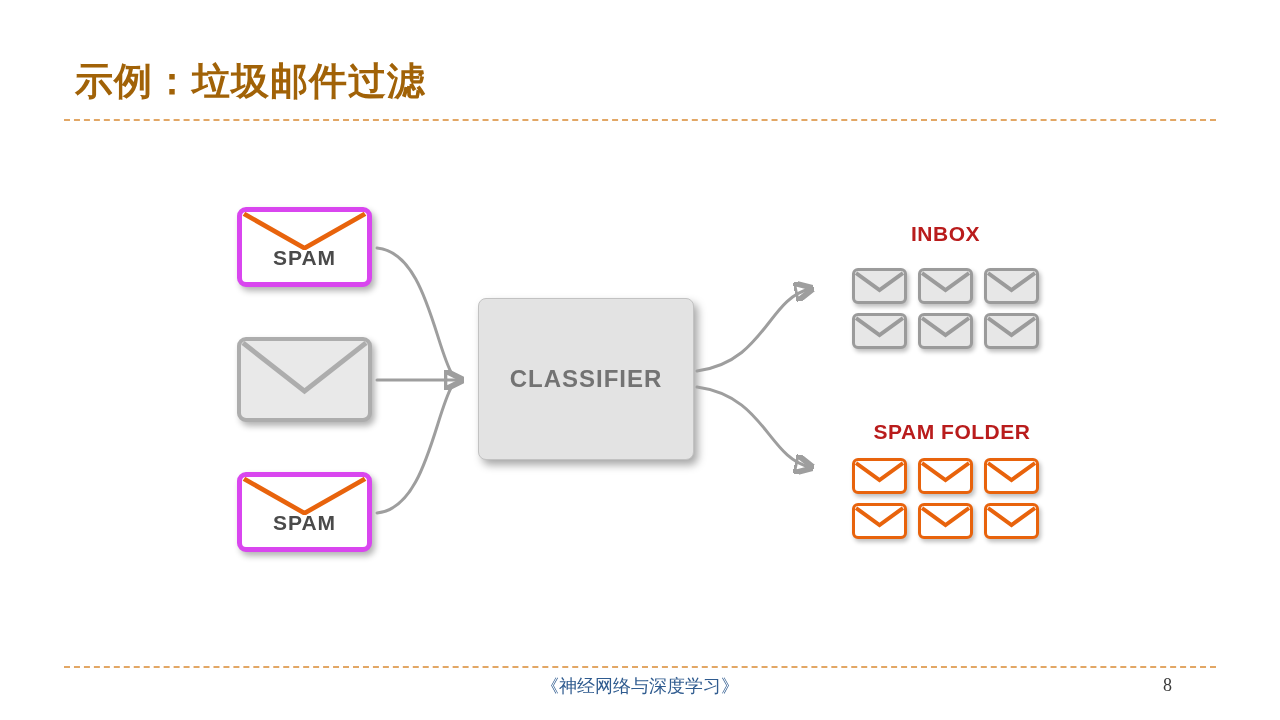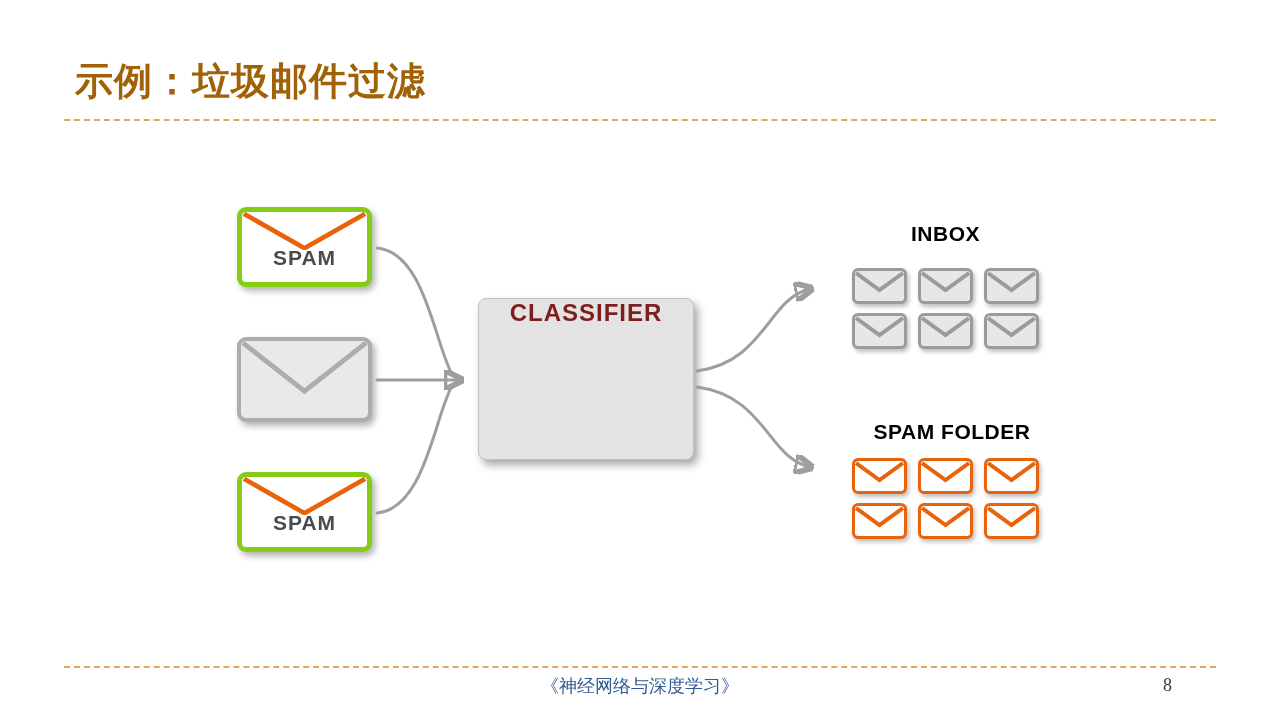--- a/index.html
+++ b/index.html
@@ -20,44 +20,44 @@
   }
   .rule.top { top:119px; }
   .rule.bottom { top:666px; }
 
   
   .envelope-big {
     position:absolute; width:135px; box-sizing:border-box;
     border-radius:9px; display:flex; flex-direction:column;
     box-shadow:3px 4px 6px rgba(0,0,0,0.30);
   }
-  .envelope-big.spam   { height:80px; background:#ffffff; border:5px solid #84cc16; color:#E8630C; }
+  .envelope-big.spam   { height:80px; background:#ffffff; border:5px solid #d946ef; color:#E8630C; }
   .envelope-big.normal { height:85px; background:#E9E9E9; border:4px solid #ADADAD; color:#ADADAD; }
   .envelope-big .flap  { width:100%; display:block; }
   .envelope-big.spam .flap   { height:38px; }
   .envelope-big.normal .flap { height:54px; }
   .envelope-big polyline { fill:none; stroke:currentColor; stroke-width:5; }
   .env-label {
     text-align:center; font-weight:bold; font-size:21px; color:#4A4A4A;
     letter-spacing:1px; margin-top:-4px;
   }
 
   
   .classifier {
     position:absolute; left:478px; top:298px; width:214px; height:160px;
     background:#E3E3E3; border:1px solid #C2C2C2; border-radius:8px;
     box-shadow:4px 5px 8px rgba(0,0,0,0.35);
-    display:flex; justify-content:center;
-    font-size:24px; font-weight:bold; color:#7f1d1d; letter-spacing:1px;
+    display:flex; align-items:center; justify-content:center;
+    font-size:24px; font-weight:bold; color:#737373; letter-spacing:1px;
   }
 
   
   .group-label {
     position:absolute; width:187px; text-align:center;
-    font-size:21px; font-weight:bold; color:#000000; letter-spacing:0.5px;
+    font-size:21px; font-weight:bold; color:#b91c1c; letter-spacing:0.5px;
   }
   .group-label.inbox { left:852px; top:222px; }
   .group-label.spamfolder { left:852px; top:420px; width:200px;text-align:center; }
 
   
   .env-grid {
     position:absolute; display:grid;
     grid-template-columns:repeat(3, 55px); gap:9px 11px;
   }
   .env-grid.inbox { left:852px; top:268px; }

